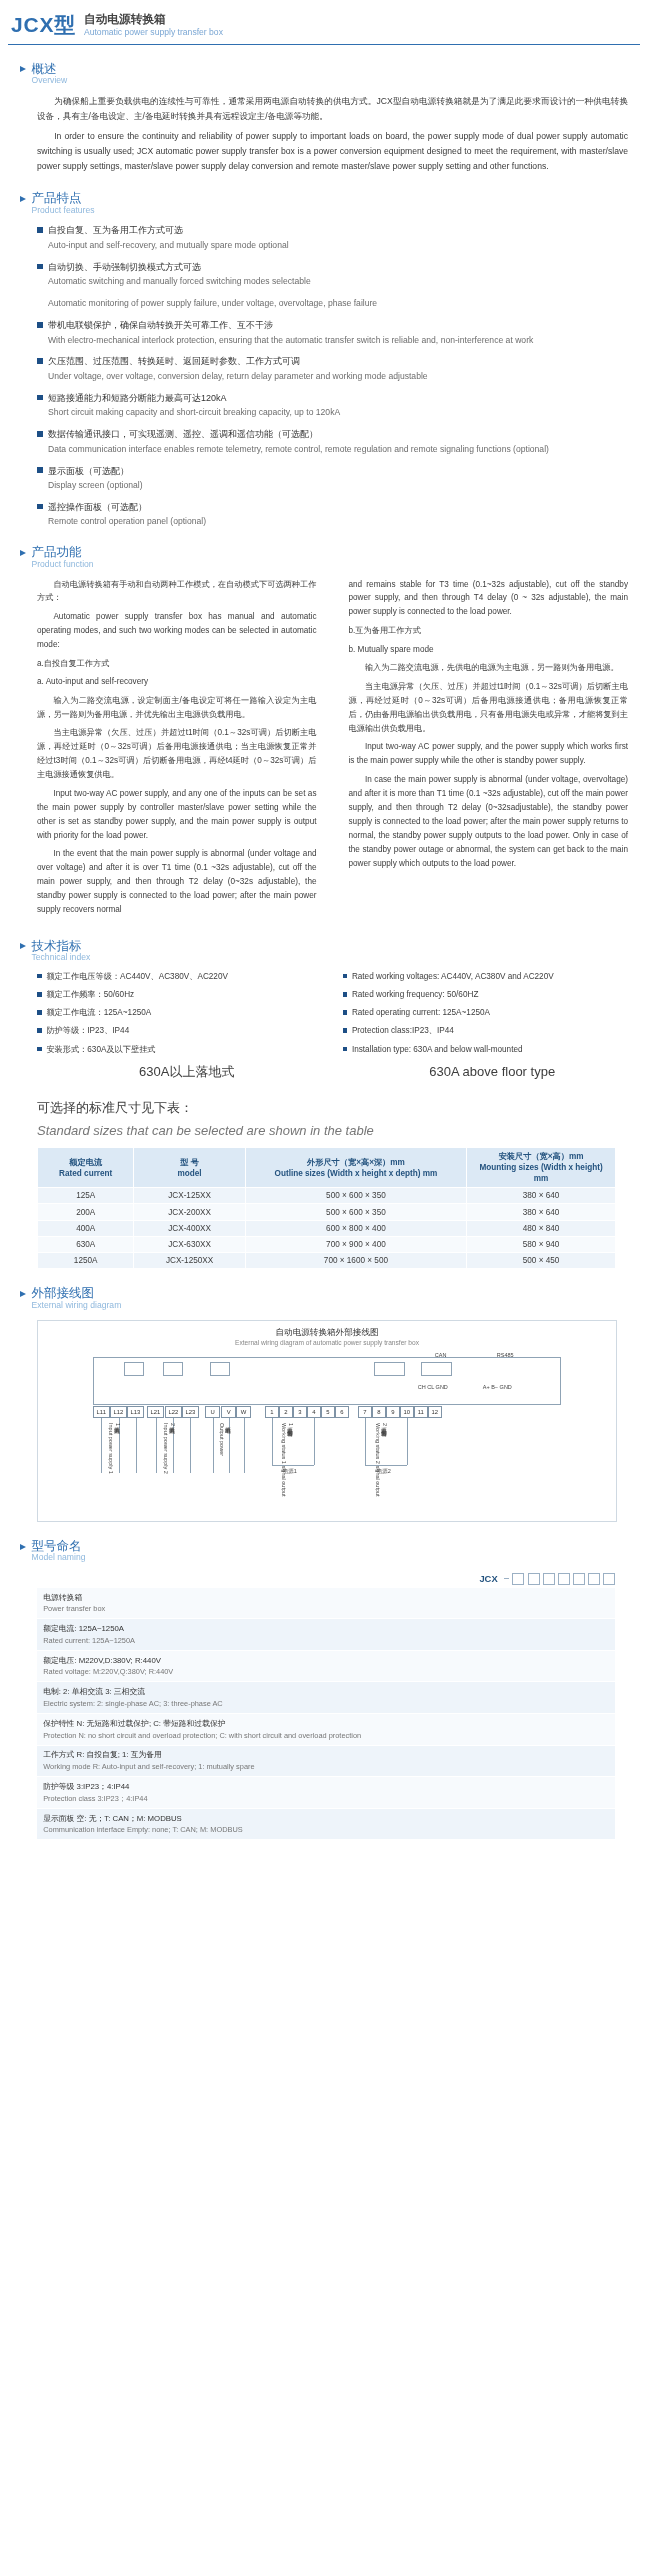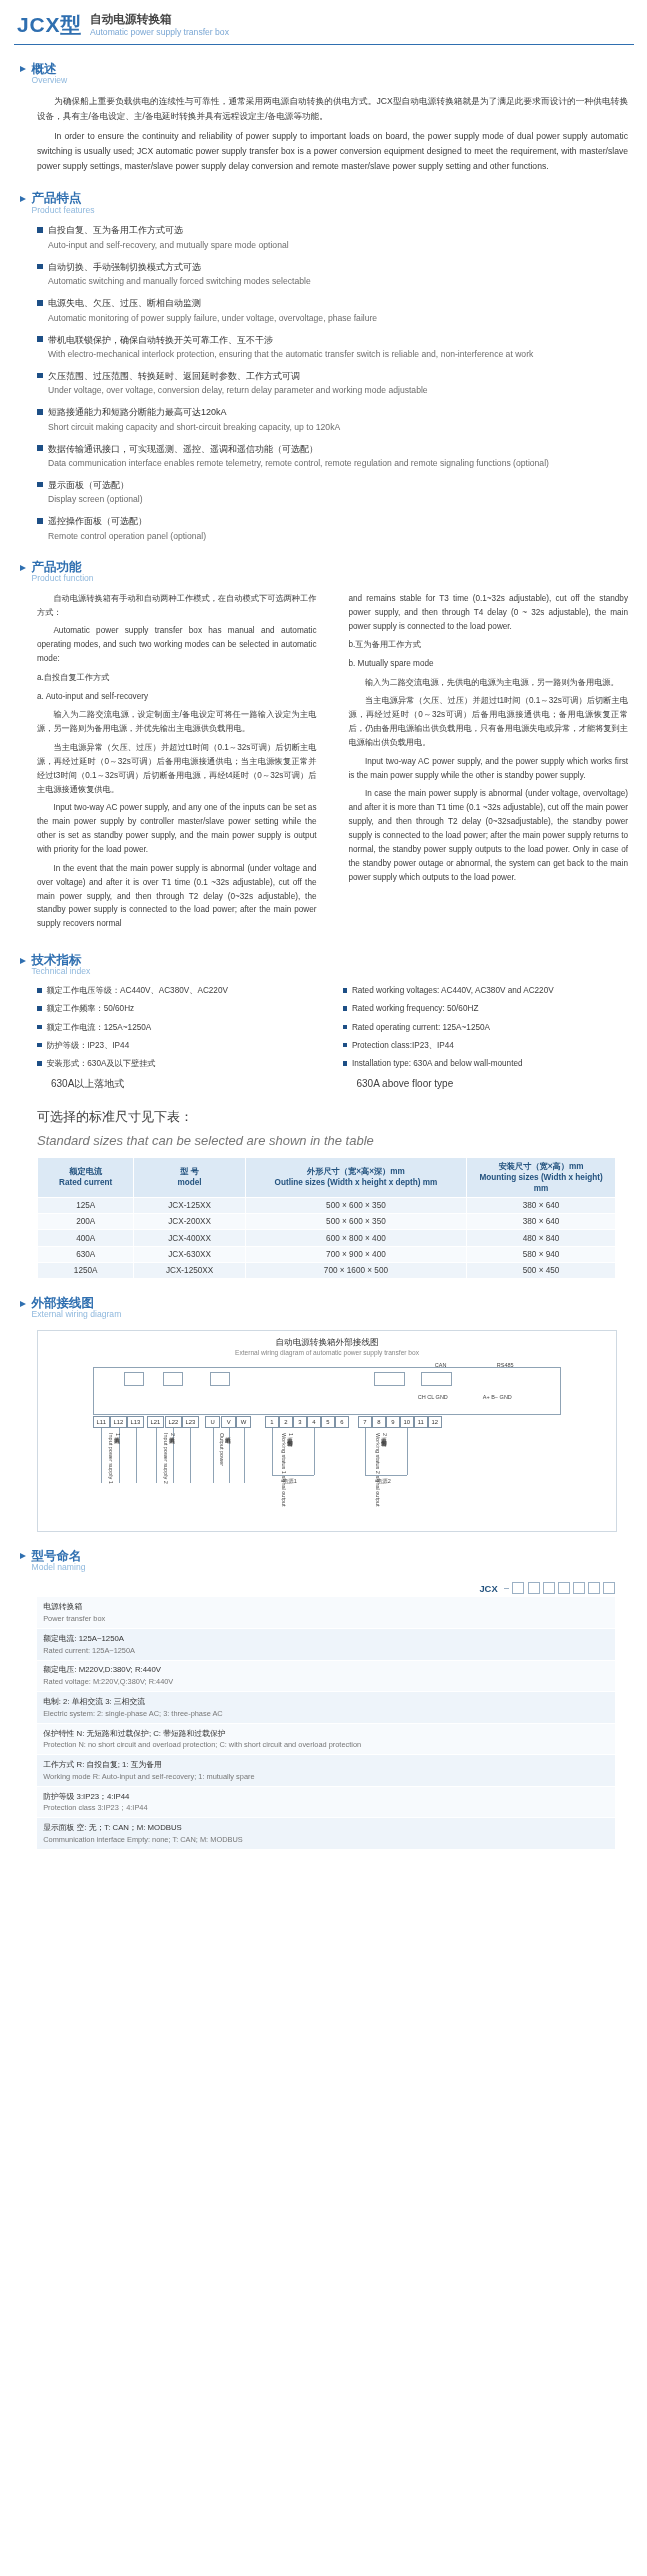--- a/index.html
+++ b/index.html
@@ -6,62 +6,62 @@
   body{
     width:648px;
     background:#ffffff;
     font-family:"Liberation Sans","DejaVu Sans",sans-serif;
     color:#333;
     font-size:8.6px;
   }
   .page{width:648px;position:relative;}
   
   .header{
-    margin:0 14px;
+    margin:0 8px;
     border-bottom:1.6px solid #2f6fb0;
     padding:11px 3.1px 4.7px 3.1px;
     display:flex;align-items:flex-end;gap:7.8px;
   }
   .header .big{
     font-size:21px;color:#2f6fb0;font-weight:bold;letter-spacing:0.8px;
   }
   .header .sub{padding-bottom:2.3px;}
   .header .sub .cn{font-size:11.7px;color:#444;font-weight:bold;}
   .header .sub .en{font-size:8.6px;color:#7ba7d4;}
   
   .sec{margin:17px 20px 0 20px;}
   .sec-title{display:flex;align-items:flex-start;gap:5.5px;}
   .tri{
     width:0;height:0;border-left:6.2px solid #2f6fb0;
     border-top:3.9px solid transparent;border-bottom:3.9px solid transparent;
     margin-top:4.7px;flex:none;
   }
   .sec-title .tt{line-height:1.15;}
-  .sec-title .tt .cn{font-size:12.5px;color:#2f6fb0;font-weight:bold;}
+  .sec-title .tt .cn{font-size:12.5px;color:#2f6fb0;font-weight:normal;}
   .sec-title .tt .en{font-size:8.6px;color:#8fb8dd;}
   .sec-body{margin:7.8px 0 0 17px;}
   p.para{
     margin:0 0 5.5px 0;line-height:1.75;text-align:justify;font-size:8.6px;color:#3a3a3a;
   }
   p.indent{text-indent:2em;}
   
   .feat{margin:0 0 7.8px 0;}
   .feat .cn{display:flex;align-items:flex-start;gap:5.5px;font-size:9px;color:#333;line-height:1.6;}
   .feat .sq{width:5.5px;height:5.5px;background:#1d4f86;margin-top:3.9px;flex:none;}
   .feat .en{margin-left:11px;color:#6d6d6d;line-height:1.65;font-size:8.6px;}
   
   .twocol{display:flex;gap:32px;margin:7.8px 0 0 17px;}
   .twocol .col{width:calc(50% - 10px);}
   .twocol p{margin:0 0 4.7px 0;line-height:1.7;font-size:8.2px;text-align:justify;color:#3d3d3d;}
   
   .tech{display:flex;gap:20px;margin:7.8px 0 0 17px;}
   .tech .col{width:calc(50% - 10px);}
   .tline{display:flex;align-items:flex-start;gap:4.7px;margin-bottom:5.5px;font-size:8.2px;line-height:1.55;color:#3d3d3d;}
   .tline .sq{width:4.7px;height:4.7px;background:#1d4f86;margin-top:3.1px;flex:none;}
-  .sub-line{margin:0 0 4.7px 14px;font-size:10px;color:#3d3d3d;line-height:1.55;}
+  .sub-line{margin:0 0 4.7px 14px;font-size:13px;color:#3d3d3d;line-height:1.55;text-align:center;}
   
   .note{margin:11px 0 4.7px 17px;font-size:13px;color:#3d3d3d;line-height:1.6;}
   table.spec{border-collapse:collapse;margin:0 0 0 17px;width:579px;font-size:8.2px;}
   table.spec th{
     background:#dce9f5;color:#24537f;font-weight:bold;border:0.8px solid #ffffff;
     padding:3.1px 4.7px;text-align:center;line-height:1.35;
   }
   table.spec td{
     border:0.8px solid #ffffff;background:#eef4fa;padding:3.1px 4.7px;text-align:center;color:#3d3d3d;
   }
@@ -145,24 +145,20 @@
         <div class="en">Auto-input and self-recovery, and mutually spare mode optional</div>
       </div>
       <div class="feat">
         <div class="cn">
             <span class="sq"></span>
             <span>自动切换、手动强制切换模式方式可选</span>
           </div>
         <div class="en">Automatic switching and manually forced switching modes selectable</div>
       </div>
       <div class="feat">
-        <div class="cn">
-            <span class="sq"></span>
-            <span>电源失电、欠压、过压、断相自动监测</span>
-          </div>
         <div class="en">Automatic monitoring of power supply failure, under voltage, overvoltage, phase failure</div>
       </div>
       <div class="feat">
         <div class="cn">
             <span class="sq"></span>
             <span>带机电联锁保护，确保自动转换开关可靠工作、互不干涉</span>
           </div>
         <div class="en">With electro-mechanical interlock protection, ensuring that the automatic transfer switch is reliable and, non-interference at work</div>
       </div>
       <div class="feat">

